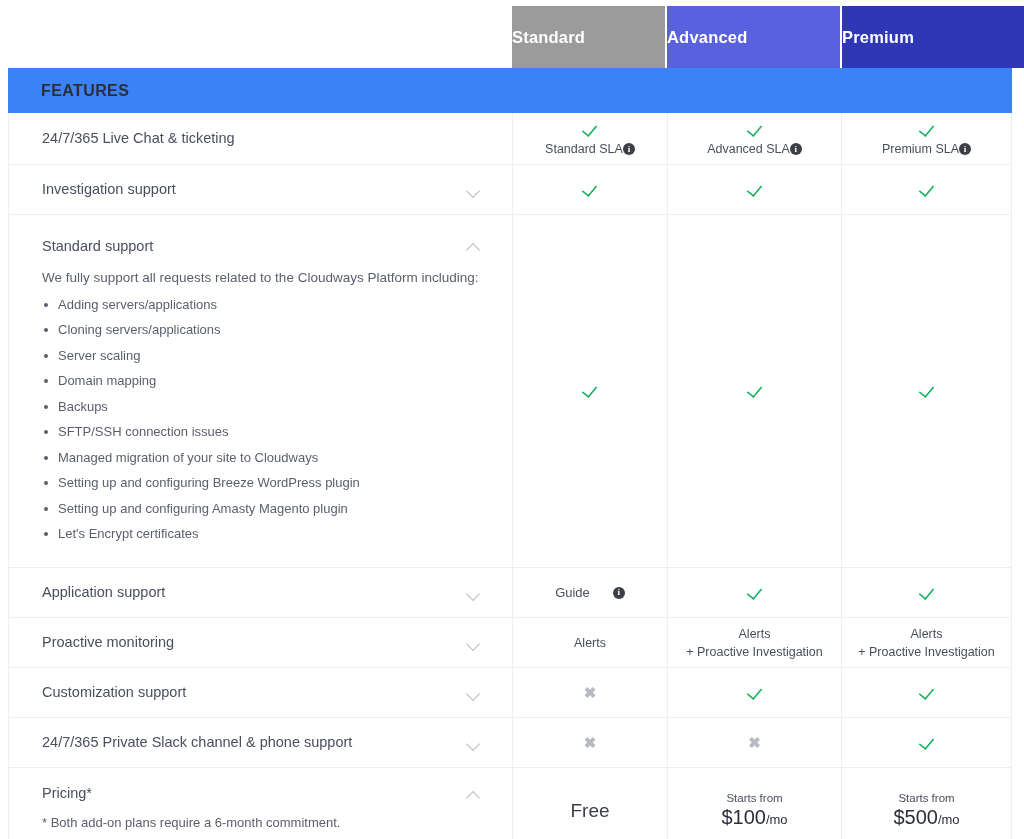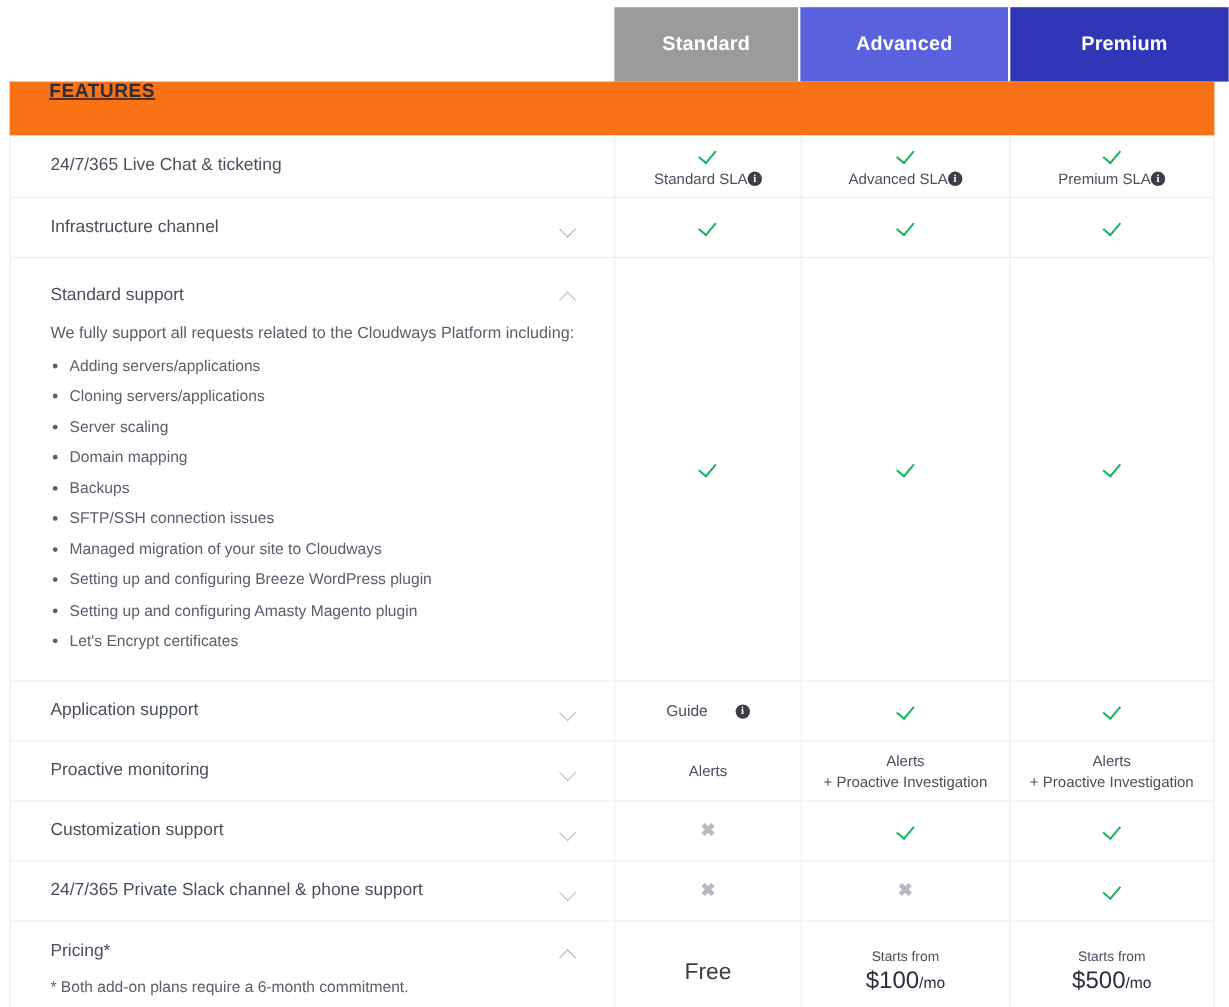--- a/index.html
+++ b/index.html
@@ -22,41 +22,41 @@
     position: absolute;
     top: 6px; left: 512px;
     width: 500px; height: 62px;
     display: flex;
   }
   .plan-tab {
     flex: 0 0 155px;
     height: 62px;
     display: flex;
     align-items: center;
-    justify-content: center;
+    justify-content: flex-start;
     color: #ffffff;
     font-size: 16.5px;
     font-weight: bold;
     letter-spacing: .2px;
     border-right: 2px solid #ffffff;
   }
   .plan-tab:last-child { border-right: none; flex: 0 0 190px; }
   .plan-tab.standard { background: #9b9b9b; }
   .plan-tab.advanced { background: #5a61df; flex: 0 0 175px; }
   .plan-tab.premium  { background: #2f37b7; }
 
   
   .features-band {
     position: absolute;
     top: 68px; left: 8px;
     width: 1004px; height: 45px;
-    background: #f97316;
-    display: flex;
+    background: #3b82f6;
+    display: flex;
+    align-items: center;
     padding-left: 33px;
-    text-decoration: underline;
   }
   .features-band .title {
     font-size: 16px;
     font-weight: bold;
     color: #2b2e3a;
     letter-spacing: .4px;
   }
 
   
   .table {
@@ -272,21 +272,21 @@
         <span class="sla-line">
           <span>Premium SLA</span>
           <span class="info-icon">i</span>
         </span>
       </div>
     </div>
 
     <div class="row" style="height:48px;">
       <div class="cell-feature">
         <div class="feat-head">
-          <span class="feat-label">Infrastructure channel</span>
+          <span class="feat-label">Investigation support</span>
           <span class="chev"></span>
         </div>
       </div>
       <div class="cell-plan c-standard">
         <span class="mark-check"></span>
       </div>
       <div class="cell-plan c-advanced">
         <span class="mark-check"></span>
       </div>
       <div class="cell-plan c-premium">

